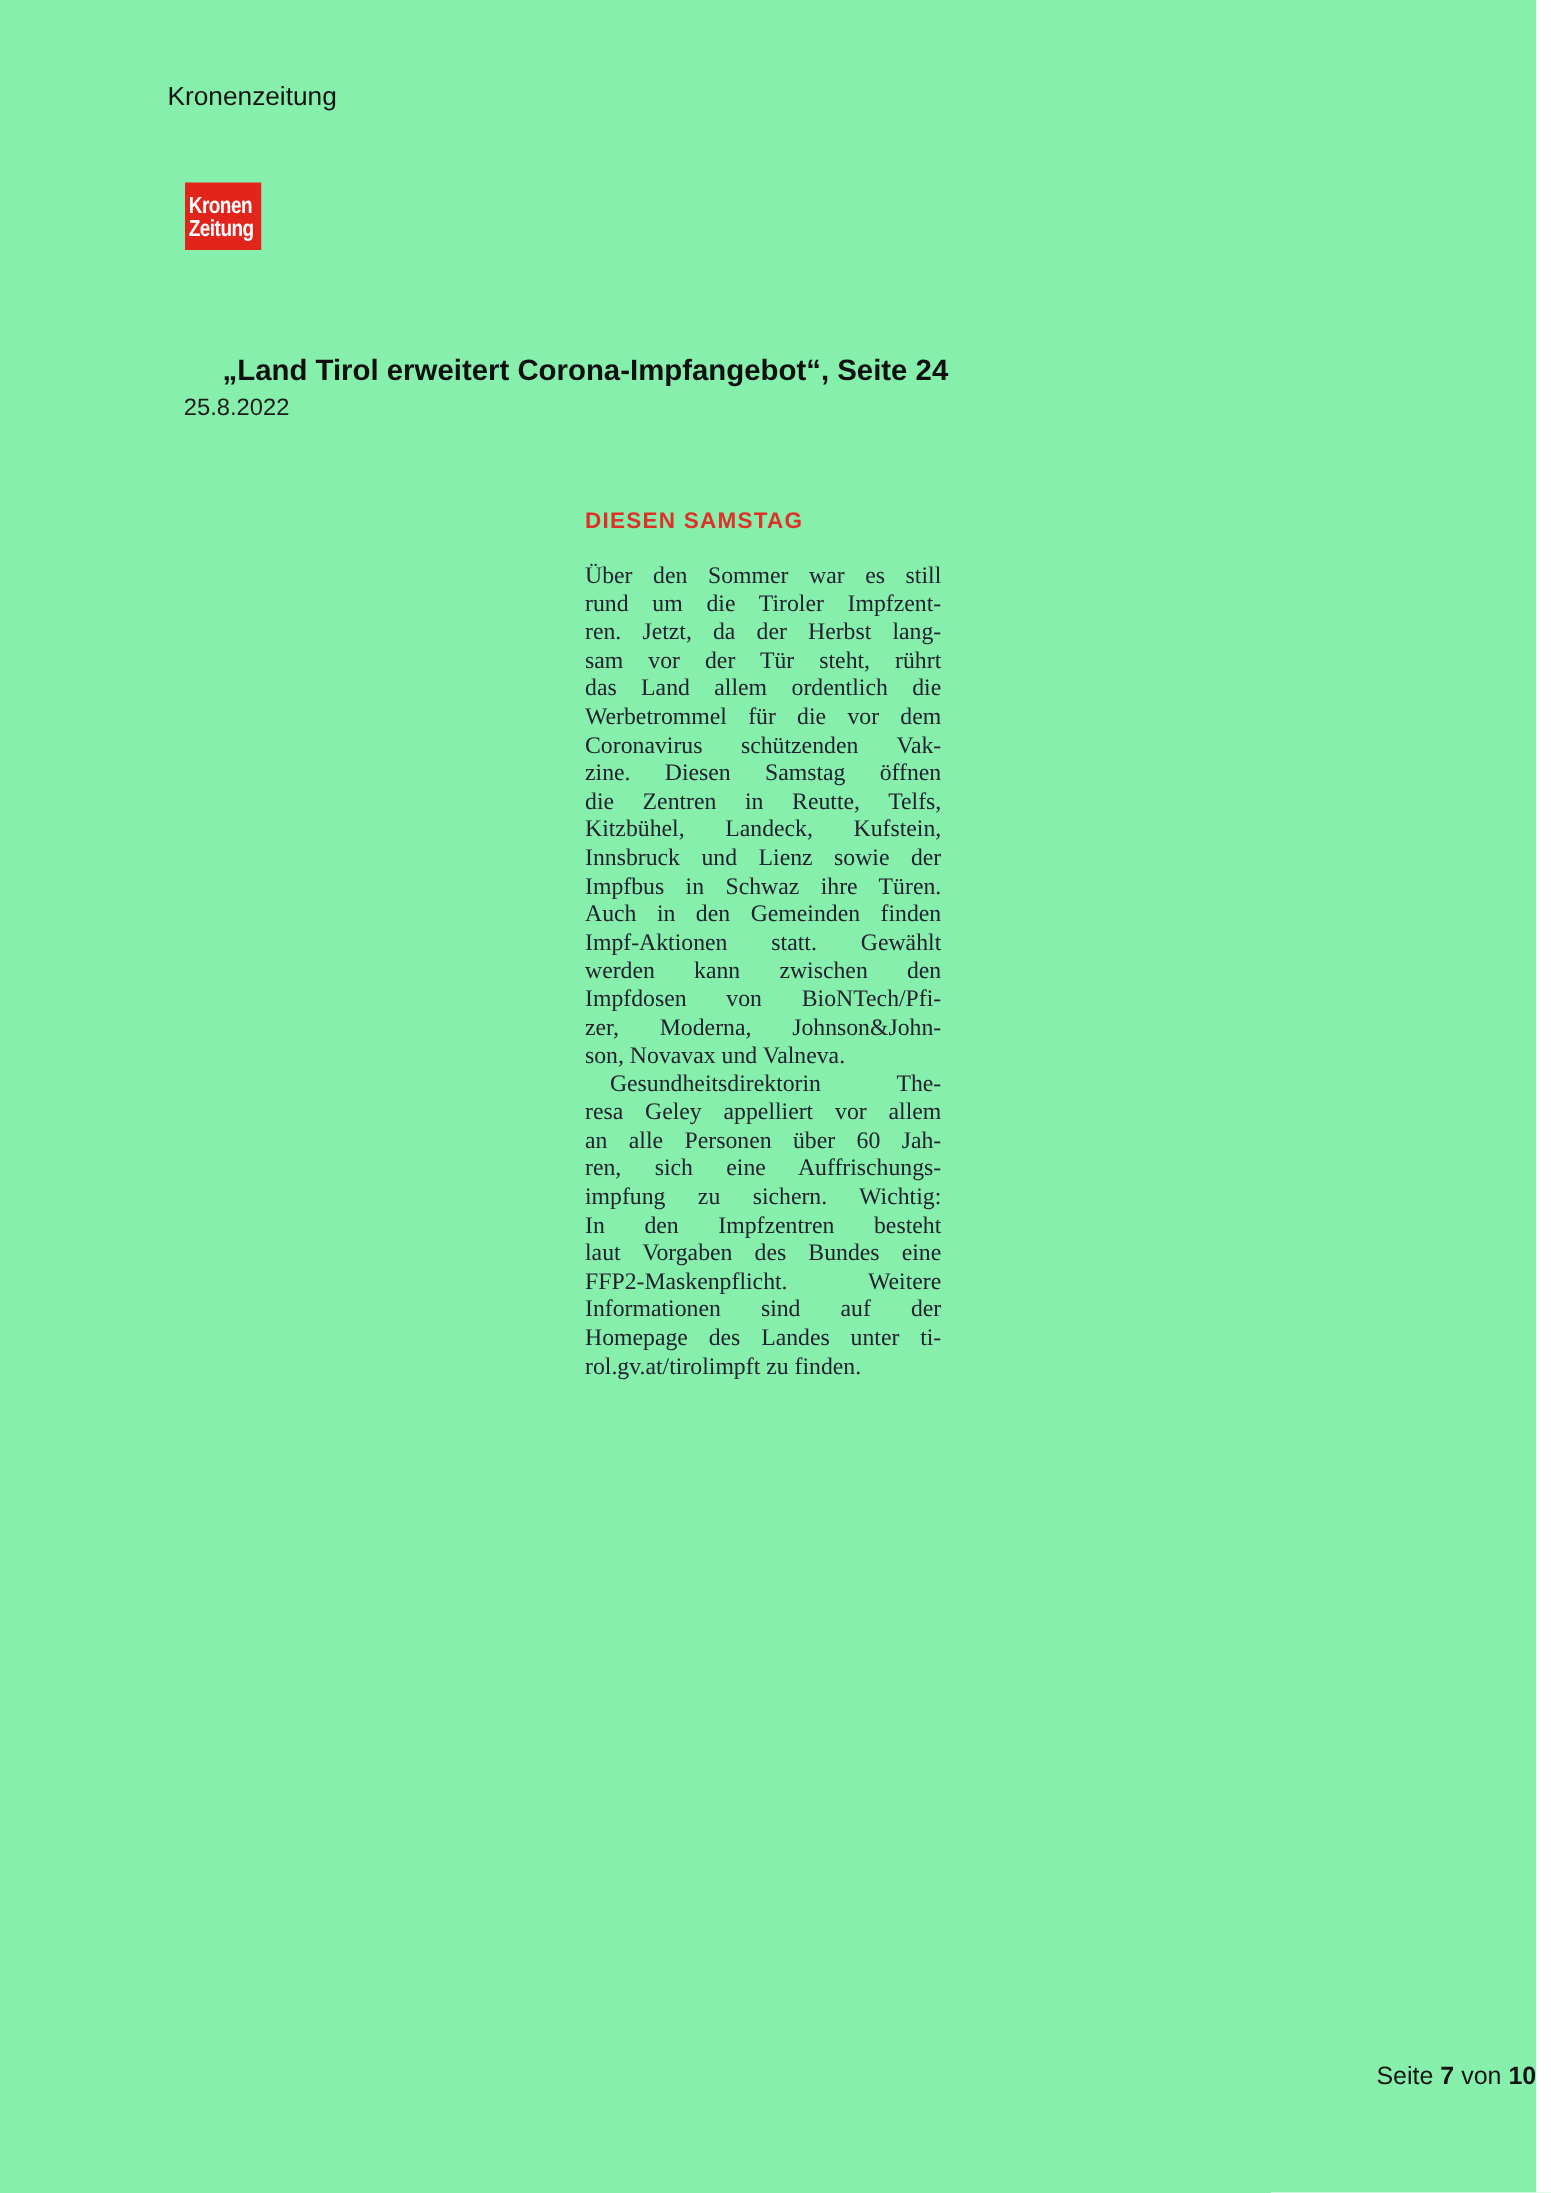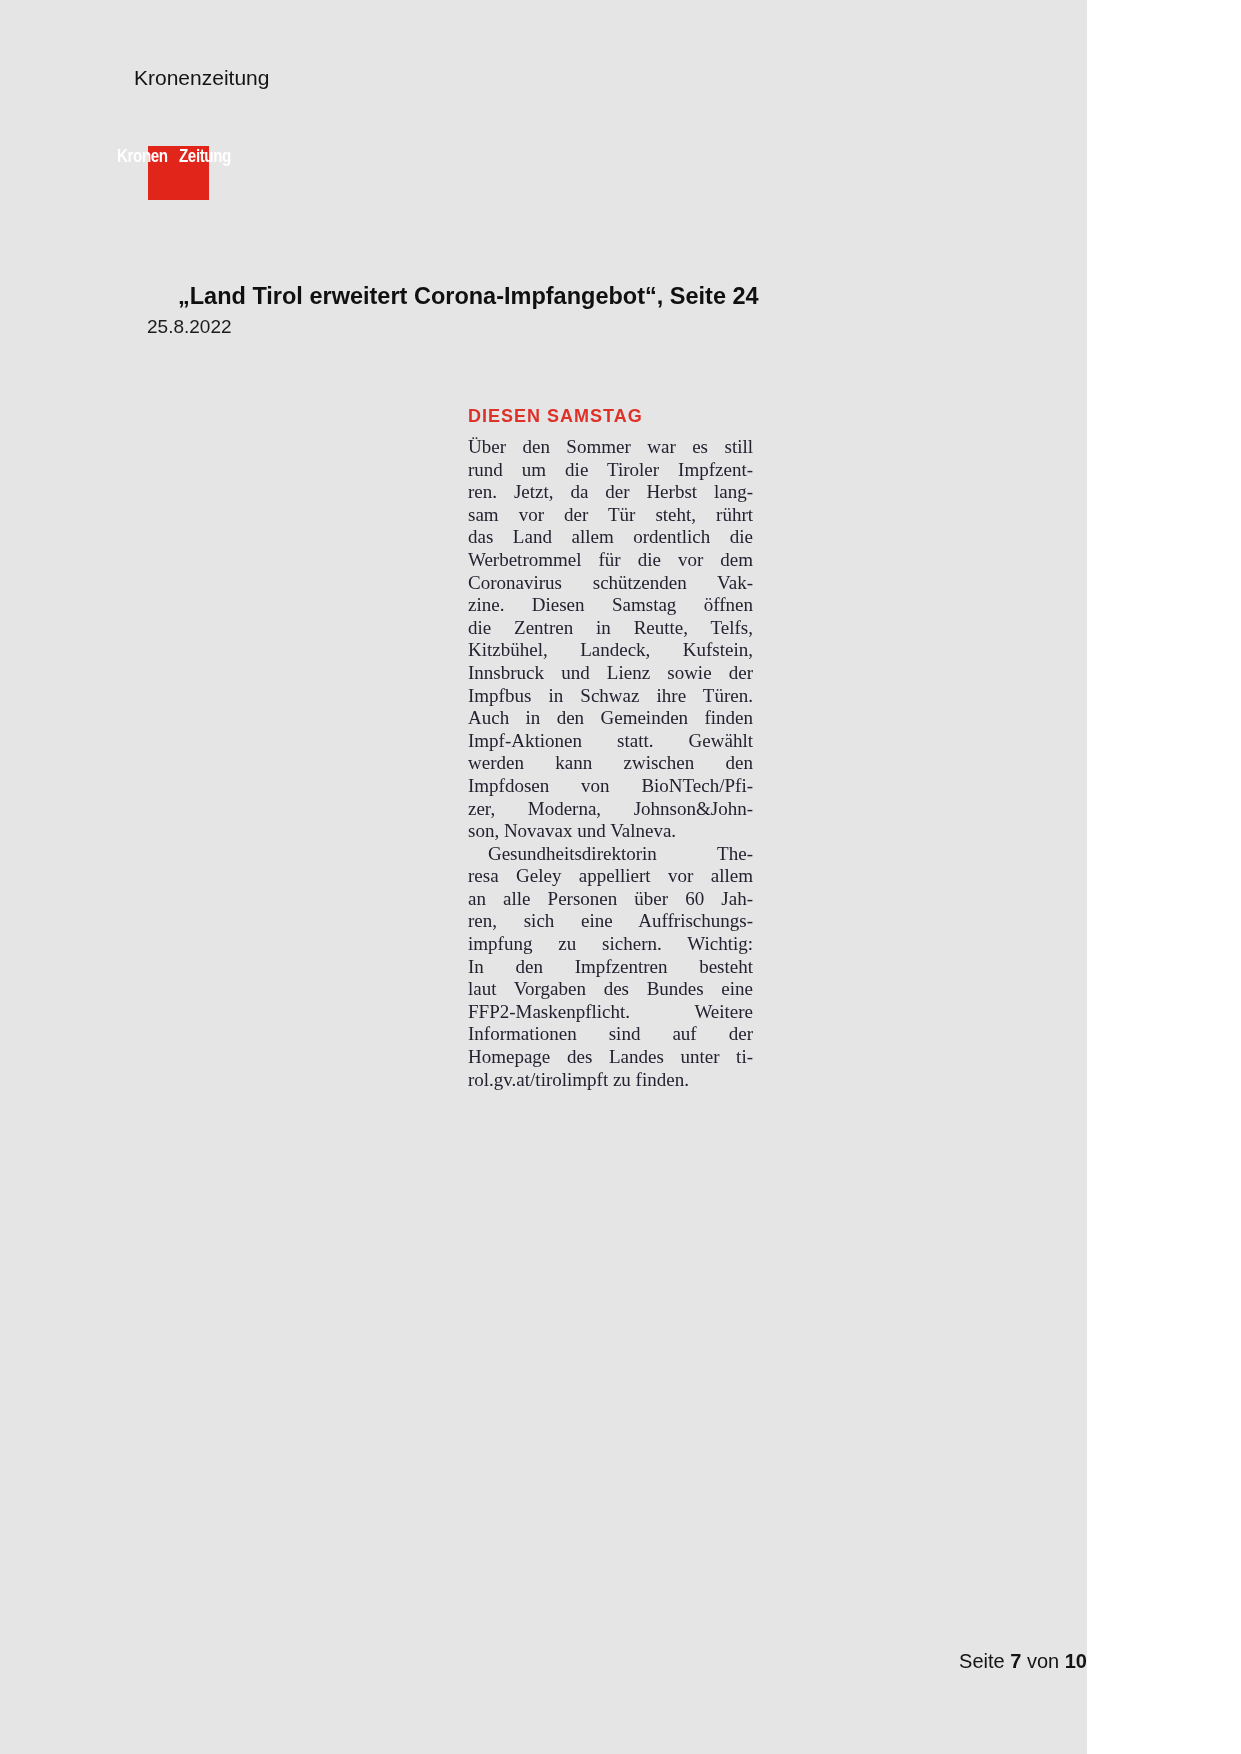--- a/index.html
+++ b/index.html
@@ -5,35 +5,35 @@
 <style>
   :root{
     --brand-red:#E1251B;
     --kicker-red:#DE3228;
     --body-ink:#232230;
     --headline-ink:#171717;
   }
   html,body{margin:0;padding:0;background:#ffffff;}
   .page{
     position:relative;
-    width:1087px;height:1754px;
-    background:#e5e5e5;
+    width:1229px;height:1754px;
+    background:#86efac;
     overflow:hidden;
     font-family:"Liberation Sans", sans-serif;
     color:#111;
   }
   .source-name{
     position:absolute;left:134px;top:66px;
     font-size:21px;color:#141414;
   }
   .krone-logo{
     position:absolute;left:148px;top:146px;
     width:61px;height:54px;
     background:var(--brand-red);
-    display:flex;justify-content:center;
+    display:flex;flex-direction:column;justify-content:center;
     padding:0 0 0 3px;box-sizing:border-box;
   }
   .krone-logo .logo-line{
     color:#ffffff;font-weight:bold;
     font-size:18.5px;line-height:19px;
     transform:scaleX(0.82);transform-origin:left center;
     white-space:nowrap;letter-spacing:-0.5px;
   }
   .doc-headline{
     position:absolute;left:150px;top:283px;
@@ -45,21 +45,21 @@
     position:absolute;left:147px;top:316px;
     font-size:19px;color:#1c1c1c;
   }
   .article{
     position:absolute;left:468px;top:406px;width:285px;
   }
   .kicker{
     color:var(--kicker-red);
     font-size:18px;font-weight:bold;
     letter-spacing:1px;white-space:nowrap;
-    margin-bottom:9px;
+    margin-bottom:23px;
   }
   .article-headline{margin-bottom:17px;}
   .article-headline .hline{
     display:block;
     font-size:40px;font-weight:bold;color:var(--headline-ink);
     line-height:38.5px;letter-spacing:-0.5px;white-space:nowrap;
     transform:scaleX(0.68);transform-origin:left center;
   }
   .article-body{
     font-family:"Liberation Serif", serif;

